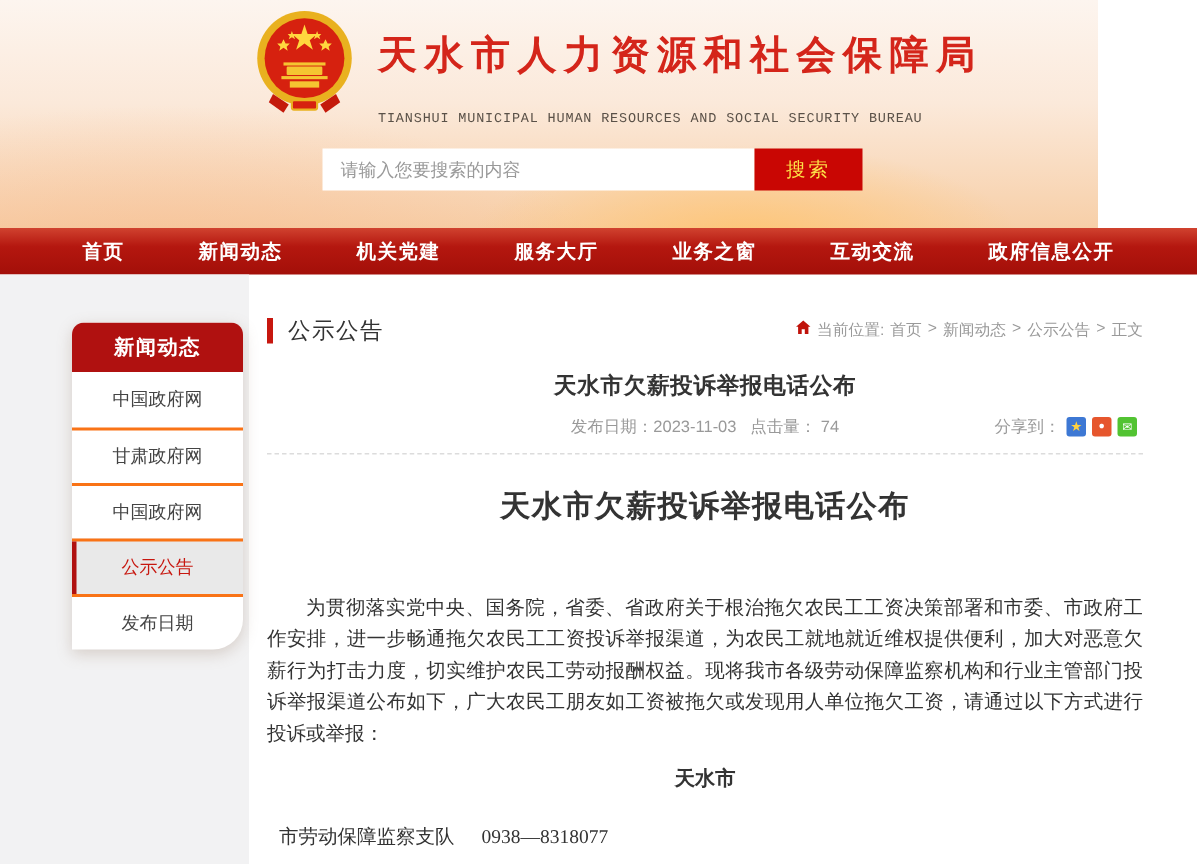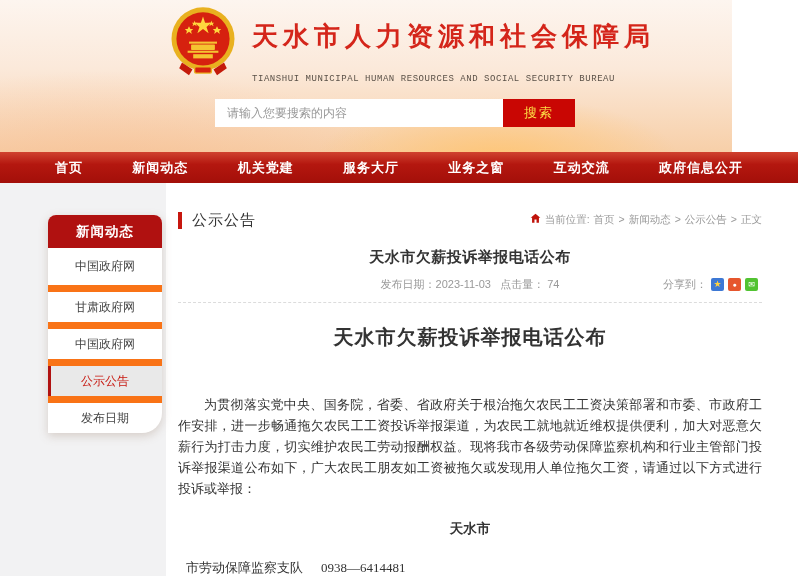--- a/index.html
+++ b/index.html
@@ -46,21 +46,21 @@
     position:absolute; left:48px; top:215px; width:114px;
     background:#fff; border-radius:8px 8px 20px 0; overflow:hidden;
     box-shadow:0 3px 10px rgba(140,110,90,.28);
   }
   .sidebar-head {
     height:33px; background:#b01110; color:#fff; font-size:13.5px; font-weight:bold;
     display:flex; align-items:center; justify-content:center; letter-spacing:1px;
   }
   .sidebar-item {
     height:37px; display:flex; align-items:center; justify-content:center;
-    font-size:12px; color:#444; border-top:7px solid #f97316; cursor:pointer; position:relative;
+    font-size:12px; color:#444; border-top:2px solid #f97316; cursor:pointer; position:relative;
   }
   .sidebar-item.active { background:#e9e9e9; color:#c7170f; }
   .sidebar-item.active::before {
     content:""; position:absolute; left:0; top:0; bottom:0; width:3px; background:#b01110;
   }
 
   
   .content { position:absolute; left:178px; top:204px; width:584px; }
   .section-row { position:relative; height:32px; display:flex; align-items:center; }
   .section-bar { width:4px; height:17px; background:#c7170f; margin-right:10px; }
@@ -80,21 +80,21 @@
   .share-qzone { background:#3d78d4; color:#ffd23f; }
   .share-weibo { background:#e6562d; color:#fff; font-size:7px; }
   .share-wechat { background:#52c332; color:#fff; font-size:8px; }
   .divider-dashed { margin-top:11px; border-bottom:1px dashed #dcdcdc; }
 
   .body-heading { text-align:center; margin-top:21px; font-size:20px; font-weight:600; color:#333; letter-spacing:1px; }
   .paragraph {
     margin-top:43px; font-family:Liberation Serif, serif; font-size:13px;
     color:#333; line-height:21px; text-align:justify; text-indent:2em;
   }
-  .city-heading { text-align:center; margin-top:21px; font-size:13.5px; font-weight:bold; color:#333; font-family:"Liberation Serif", serif; }
+  .city-heading { text-align:center; margin-top:11px; font-size:13.5px; font-weight:bold; color:#333; font-family:"Liberation Serif", serif; }
   .contact-line { margin-top:21px; font-size:13px; color:#333; font-family:"Liberation Serif", serif; padding-left:8px; }
   .contact-line .phone { margin-left:18px; }
 </style>
 </head>
 <body>
 
 <div class="page">
 
   <div class="header">
     <div class="emblem">
@@ -194,17 +194,17 @@
 
     <div class="divider-dashed"></div>
 
     <div class="body-heading">天水市欠薪投诉举报电话公布</div>
 
     <p class="paragraph">为贯彻落实党中央、国务院，省委、省政府关于根治拖欠农民工工资决策部署和市委、市政府工作安排，进一步畅通拖欠农民工工资投诉举报渠道，为农民工就地就近维权提供便利，加大对恶意欠薪行为打击力度，切实维护农民工劳动报酬权益。现将我市各级劳动保障监察机构和行业主管部门投诉举报渠道公布如下，广大农民工朋友如工资被拖欠或发现用人单位拖欠工资，请通过以下方式进行投诉或举报：</p>
 
     <div class="city-heading">天水市</div>
 
     <div class="contact-line">
-      <span>市劳动保障监察支队</span><span class="phone">0938—6414481</span>
+      <span>市劳动保障监察支队</span><span class="phone">0938—8318077</span>
     </div>
 
   </div>
 </div>
 
 </body></html>

